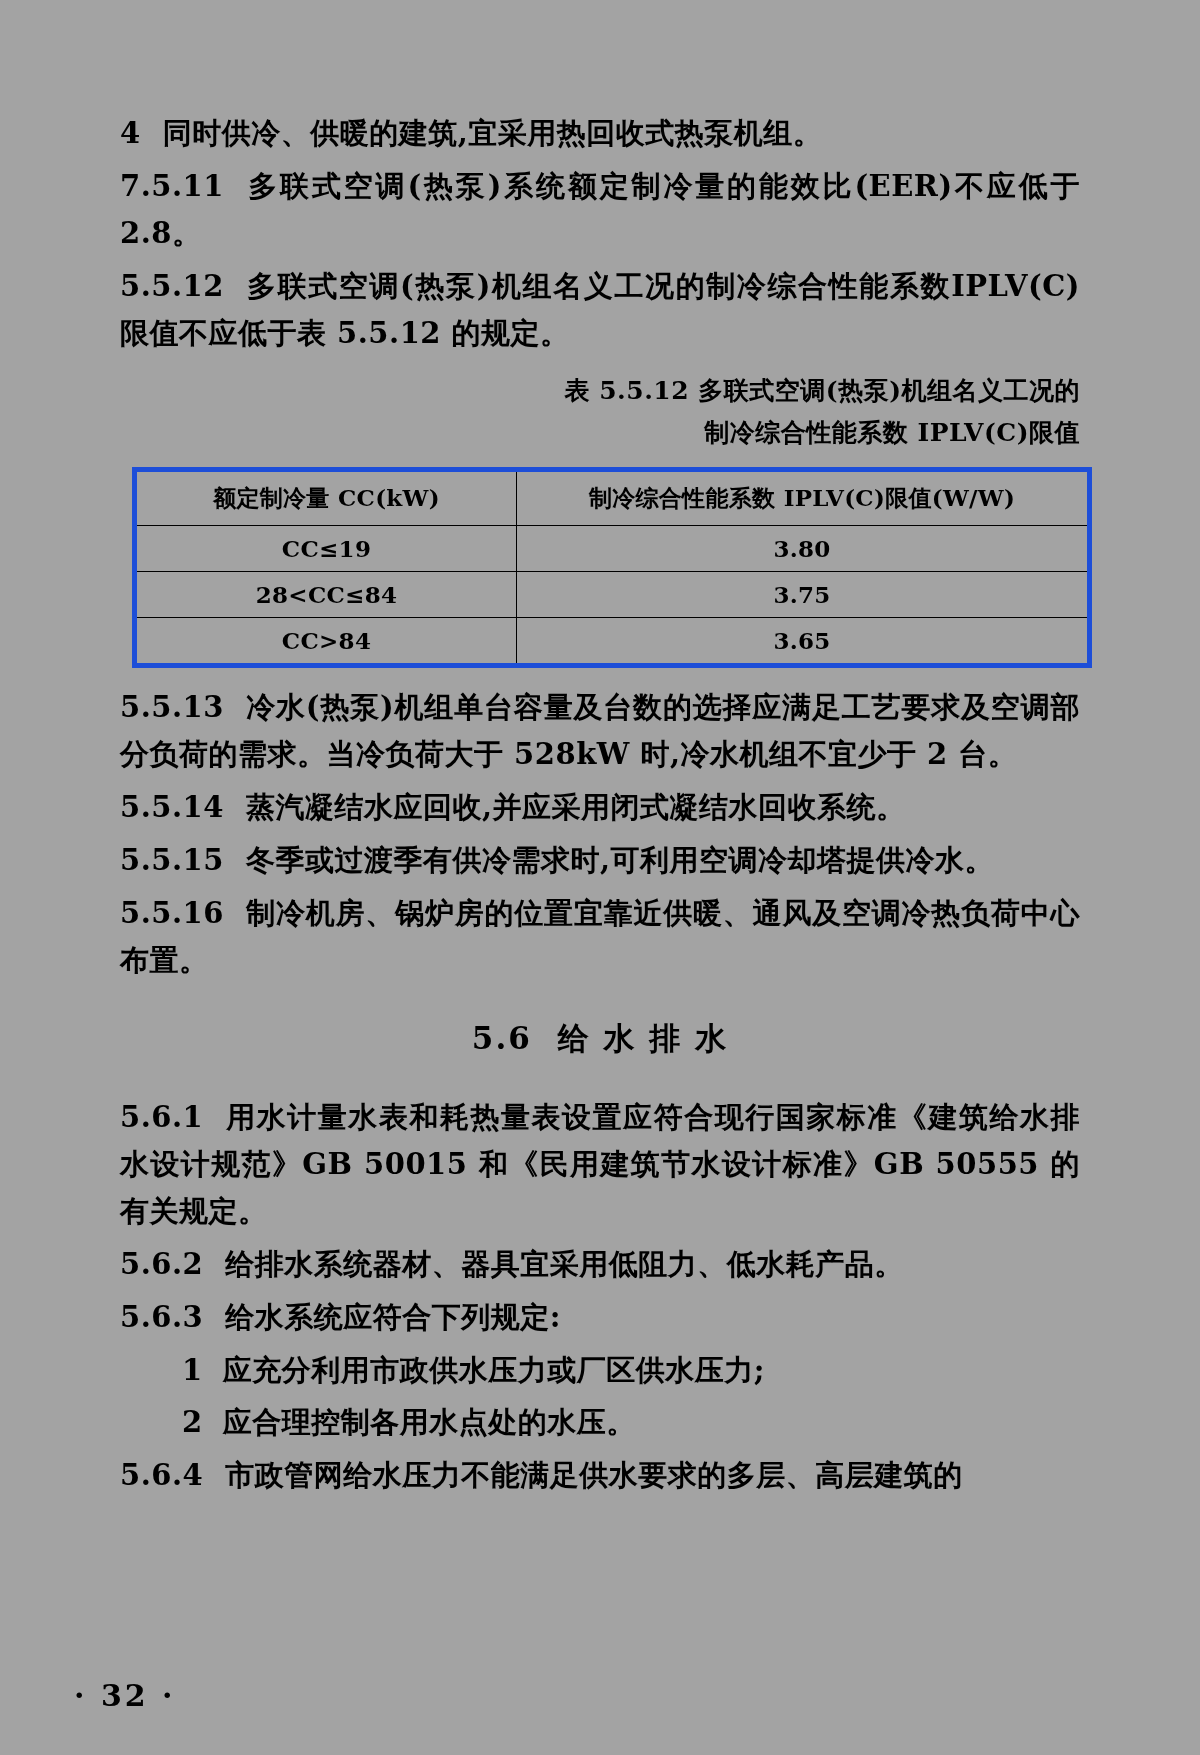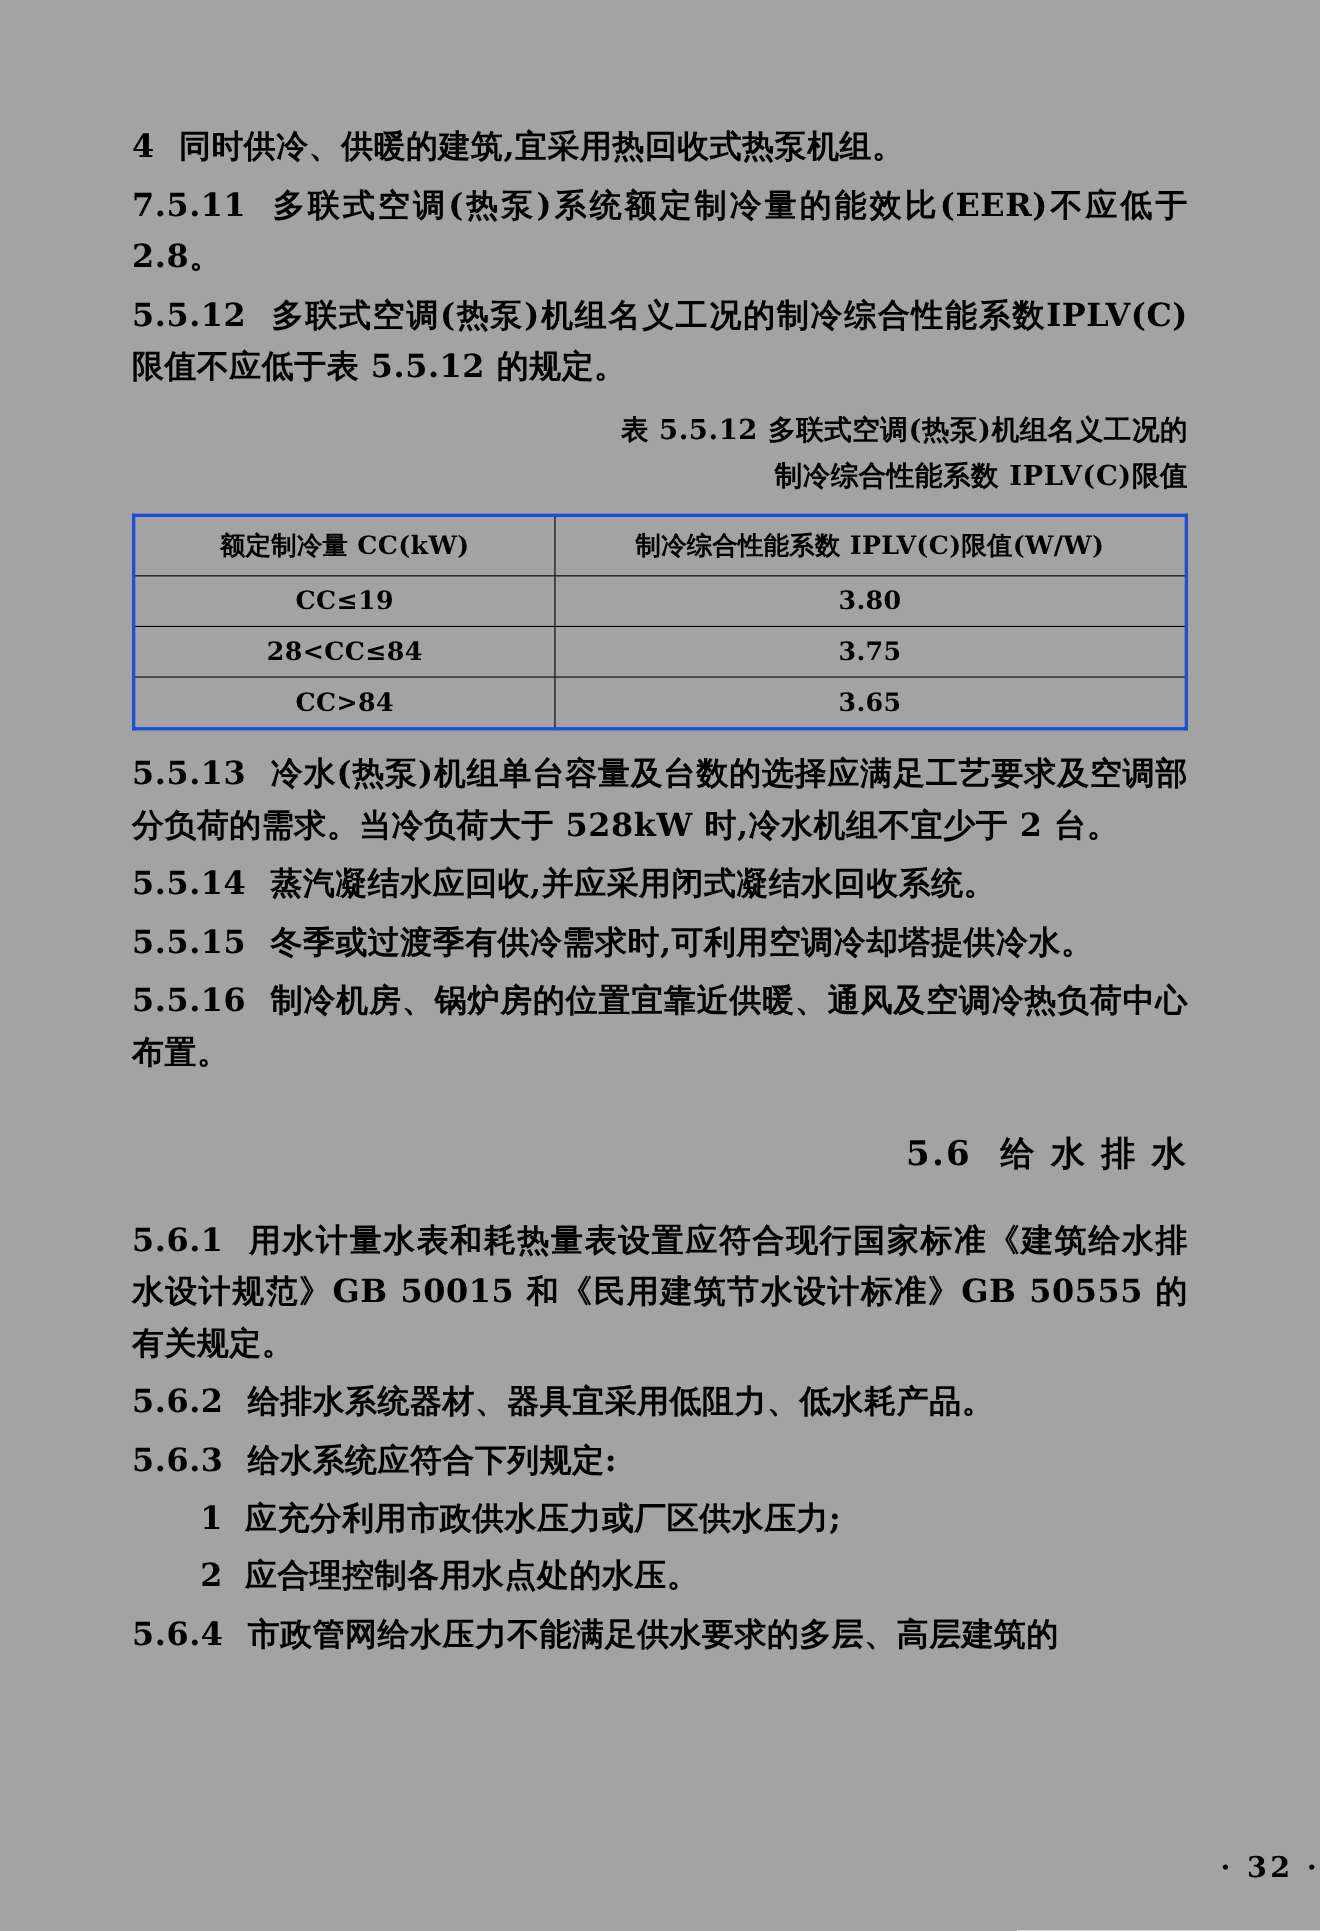--- a/index.html
+++ b/index.html
@@ -58,54 +58,54 @@
     margin: 14px 0 2px 0;
     letter-spacing: 0.5px;
   }
   .table-title.second {
     margin-top: 0;
     margin-bottom: 14px;
   }
   table.spec {
     border-collapse: collapse;
     width: 100%;
-    margin: 0 0 16px 0;
-    border: 3px solid #1d4ed8;
+    margin: 0 0 16px 12px;
+    border: 5px solid #1d4ed8;
   }
   table.spec td {
     border: 1px solid #000;
     text-align: center;
     font-size: 23px;
     font-weight: bold;
     padding: 9px 4px;
     font-family: "DejaVu Serif", serif;
     letter-spacing: 0.3px;
   }
   table.spec tr.head td {
     font-size: 23px;
     padding: 11px 4px;
   }
   table.spec td.col1 { width: 40%; }
   table.spec td.col2 { width: 60%; }
   h2.section {
-    text-align: right;
+    text-align: center;
     font-size: 31px;
     font-weight: bold;
-    margin: 48px 0 34px 0;
+    margin: 34px 0 34px 0;
     letter-spacing: 2px;
   }
   h2.section .sp { display: inline-block; width: 26px; }
   .footer {
     position: absolute;
     left: 0;
     right: 0;
     bottom: 42px;
-    text-align: right;
-    padding-left: 96px;
-    font-size: 26px;
+    text-align: left;
+    padding-left: 74px;
+    font-size: 30px;
     font-weight: bold;
     font-family: "DejaVu Serif", serif;
     letter-spacing: 3px;
   }
 </style>
 </head>
 <body>
 
 <div class="page">
   <div class="content">

